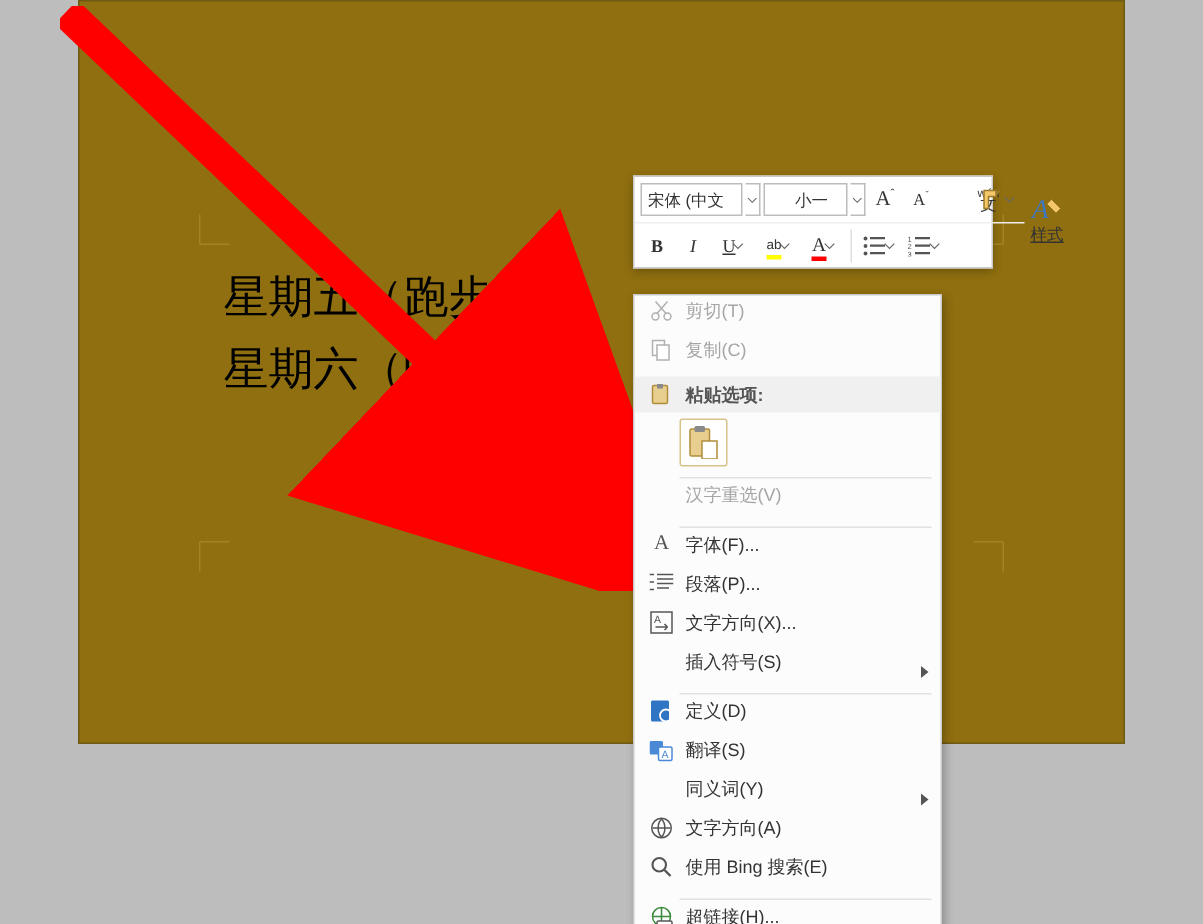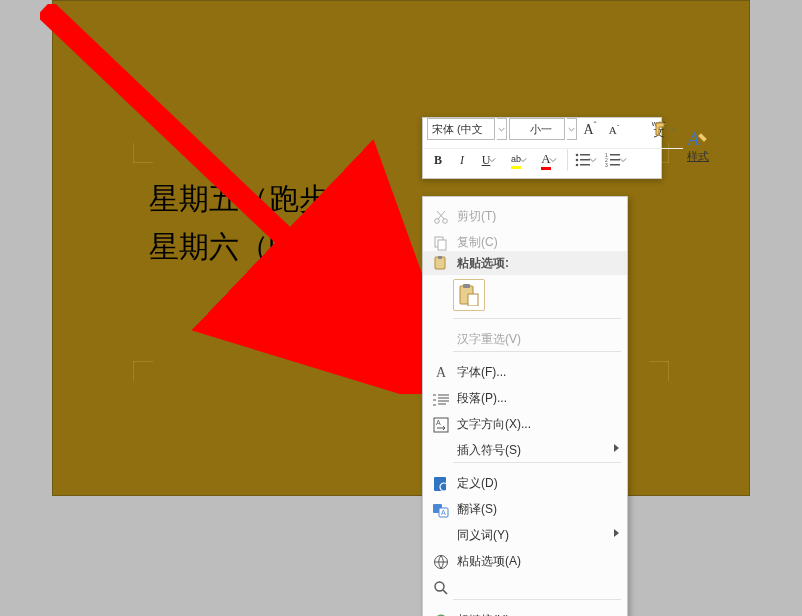--- a/index.html
+++ b/index.html
@@ -5,35 +5,35 @@
   html,body{margin:0;padding:0;width:802px;height:616px;background:#bdbdbd;font-family:"Microsoft YaHei","SimSun",sans-serif;font-size:12px;color:#333;overflow:hidden;}
   .canvas{position:absolute;left:52px;top:0;width:696px;height:494px;background:#8f6f0f;border:1px solid #6e5a12;}
   .doctext{position:absolute;left:96px;top:174px;font-family:"SimSun",serif;font-size:30px;line-height:48px;color:#000;}
   
   .mark{position:absolute;color:#b59a3f;}
   .mark svg{display:block;}
   
   .arrow{position:absolute;left:40px;top:4px;pointer-events:none;}
   
   .mini{position:absolute;left:422px;top:117px;width:238px;height:60px;background:#fff;border:1px solid #c9c9c9;box-shadow:0 2px 6px rgba(0,0,0,.25);}
-  .mini-row{display:flex;height:30px;gap:2px;padding:0 4px;}
+  .mini-row{display:flex;align-items:center;height:30px;gap:2px;padding:0 4px;}
   .mini-row.top{border-bottom:1px solid #eee;}
   .fontbox,.sizebox{border:1px solid #bcbcbc;height:20px;font-size:11px;display:flex;align-items:center;padding:0 4px;background:#fff;}
   .fontbox{width:58px;}
   .sizebox{width:30px;padding-left:20px;}
   .dd{width:9px;height:20px;border:1px solid #bcbcbc;border-left:none;display:flex;align-items:center;justify-content:center;}
   .dd svg{width:7px;height:7px;}
   .tb-btn{width:22px;height:22px;display:flex;align-items:center;justify-content:center;border-radius:2px;}
   .tb-btn.w{width:28px;}
   .sep{width:1px;height:22px;background:#e0e0e0;margin:0 2px;}
   .styles{display:flex;flex-direction:column;align-items:center;justify-content:center;width:34px;height:56px;margin-left:auto;}
   .caret{margin-left:-2px;}
   
   .menu{position:absolute;left:422px;top:196px;width:204px;background:#fcfcfc;border:1px solid #c9c9c9;box-shadow:2px 2px 6px rgba(0,0,0,.25);padding:2px 0 4px;}
-  .mi{display:flex;align-items:flex-end;height:26px;padding:0 18px 0 6px;position:relative;}
+  .mi{display:flex;align-items:flex-start;height:26px;padding:0 18px 0 6px;position:relative;}
   .mi.disabled{color:#a6a6a6;}
   .mi .ic{width:24px;display:flex;align-items:center;justify-content:center;}
   .mi .lbl{flex:1;padding-left:4px;white-space:nowrap;}
   .mi .arrow-r{position:absolute;right:6px;top:9px;}
   .hdr{display:flex;align-items:center;height:24px;background:#f0f0f0;padding:0 0 0 6px;font-weight:normal;color:#555;}
   .hdr .ic{width:24px;display:flex;justify-content:center;}
   .hdr .lbl{padding-left:4px;font-weight:bold;}
   .msep{height:1px;background:#e2e2e2;margin:3px 6px 3px 30px;}
   .paste-row{height:40px;display:flex;align-items:center;padding-left:30px;}
   .paste-btn{width:30px;height:30px;border:1px solid #d7c28a;background:#fff;display:flex;align-items:center;justify-content:center;border-radius:2px;}
@@ -288,29 +288,30 @@
           <path d="M1 1 L6 5 L1 9 Z" fill="#555"></path>
         </svg></span>
   </div>
   <div class="mi">
     <span class="ic">
         <svg width="16" height="16" viewBox="0 0 16 16">
           <circle cx="8" cy="8" r="6.5" fill="none" stroke="#555"></circle>
           <path d="M2 8h12M8 2c3 3 3 9 0 12M8 2c-3 3-3 9 0 12" stroke="#555" fill="none"></path>
         </svg>
       </span>
-    <span class="lbl">粘贴选项(A)</span>
+    <span class="lbl">文字方向(A)</span>
   </div>
   <div class="mi">
     <span class="ic">
         <svg width="16" height="16" viewBox="0 0 16 16">
           <circle cx="6.5" cy="6.5" r="4.5" fill="none" stroke="#555" stroke-width="1.4"></circle>
           <path d="M10 10l4 4" stroke="#555" stroke-width="1.6"></path>
         </svg>
       </span>
+    <span class="lbl">使用 Bing 搜索(E)</span>
   </div>
   <div class="msep"></div>
   <div class="mi">
     <span class="ic">
         <svg width="16" height="16" viewBox="0 0 16 16">
           <circle cx="8" cy="8" r="6" fill="none" stroke="#3c8a3c"></circle>
           <path d="M2 8h12M8 2v12" stroke="#3c8a3c"></path>
           <rect x="5" y="11" width="10" height="5" fill="#fff" stroke="#555" rx="1"></rect>
         </svg>
       </span>

